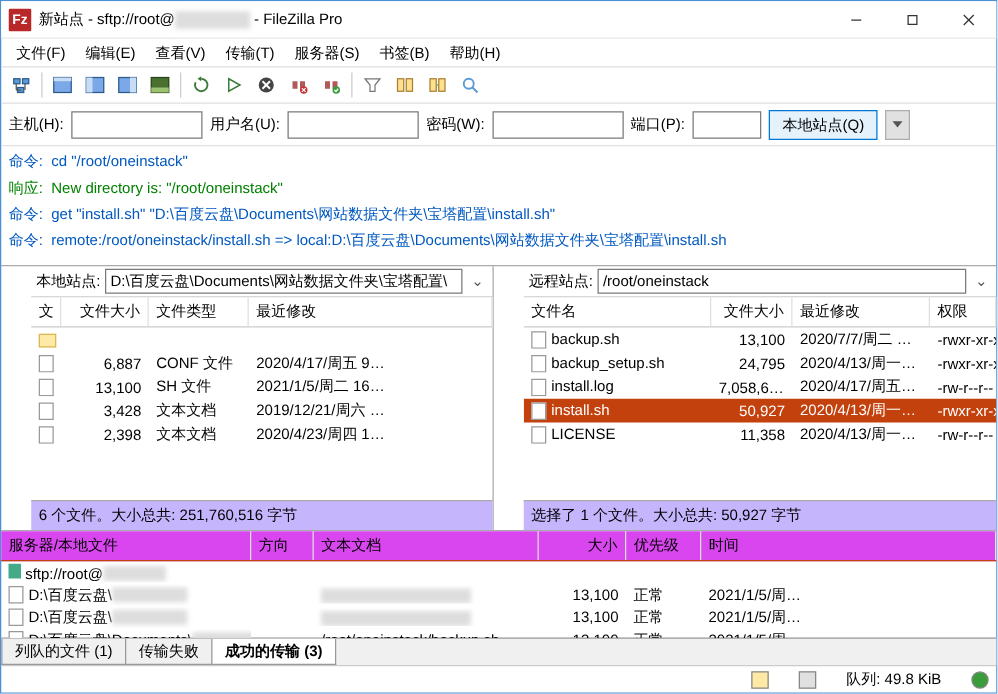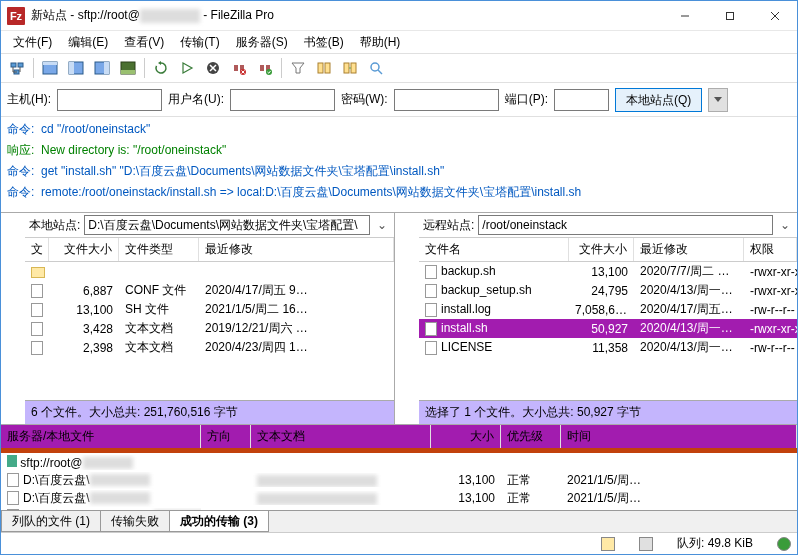--- a/index.html
+++ b/index.html
@@ -28,27 +28,27 @@
 .splitpanes { flex: 1; display: flex; min-height: 0; }
 .pane { display: flex; flex-direction: column; min-width: 0; border-right: 1px solid #aaa; padding-left: 24px; }
 .pane:last-child { border-right: none; }
 .pathrow { display: flex; align-items: center; border-bottom: 1px solid #ccc; padding: 2px 4px; gap: 4px; }
 .pathrow input { flex: 1; border: 1px solid #7a7a7a; height: 20px; padding: 0 3px; }
 .combo-arrow{ width:16px; text-align:center; color:#555; }
 .gridhead { display: flex; background: #fff; border-bottom: 1px solid #ccc; }
 .gridhead .col { border-right: 1px solid #e0e0e0; padding: 3px 6px; white-space: nowrap; overflow: hidden; }
 .gridbody { flex: 1; overflow: auto; }
 .row { display: flex; align-items: center; height: 19px; }
-.row.selected { background: #a21caf; color: #fff; justify-content: space-between; }
+.row.selected { background: #c2410c; color: #fff; justify-content: space-between; }
 .row .cell { padding: 0 6px; white-space: nowrap; overflow: hidden; }
 .fileicon { display: inline-block; width: 12px; height: 14px; border: 1px solid #999; background: #fff; margin-right: 4px; vertical-align: middle; position: relative; }
 .fileicon.folder { background: #ffe9a6; border-color: #d8b754; width:14px; height:11px; }
 .statusline { border-top: 1px solid #aaa; padding: 3px 6px; background: #c4b5fd; margin-top: 10px; }
 .queuepane { border-top: 1px solid #aaa; height: 86px; display:flex; flex-direction:column; }
-.queuehead { display: flex; background: #a21caf; border-bottom: 5px solid #c2410c; }
+.queuehead { display: flex; background: #d946ef; border-bottom: 1px solid #c2410c; }
 .queuehead .col { border-right: 1px solid #e0e0e0; padding: 3px 6px; }
 .queuebody { flex:1; overflow:auto; }
 .qrow { display: flex; height: 18px; align-items: center; }
 .qrow .cell { padding: 0 6px; white-space: nowrap; overflow: hidden; }
 .qblur { display:inline-block; height:12px; background:#ddd; filter:blur(2px); vertical-align:middle; }
 .tabbar { display: flex; border-top: 1px solid #999; background: #f0f0f0; height: 22px; }
 .tab { border: 1px solid #999; border-top: none; padding: 2px 10px; background: #f0f0f0; margin-right: -1px; }
 .tab.active { background: #fff; font-weight: bold; }
 .statusbar { height: 22px; border-top: 1px solid #ccc; display: flex; align-items: center; justify-content: flex-end; padding: 0 6px; gap: 24px; }
 .statusbar .sbicon { width:14px; height:14px; border:1px solid #888; }

